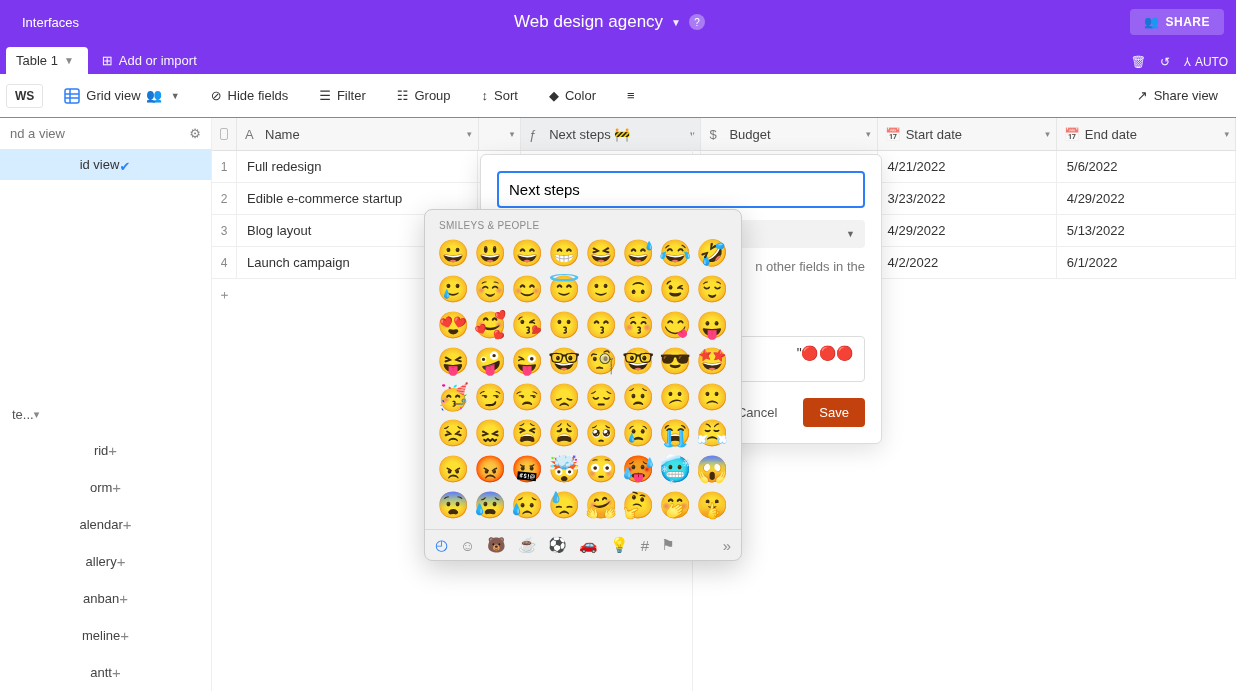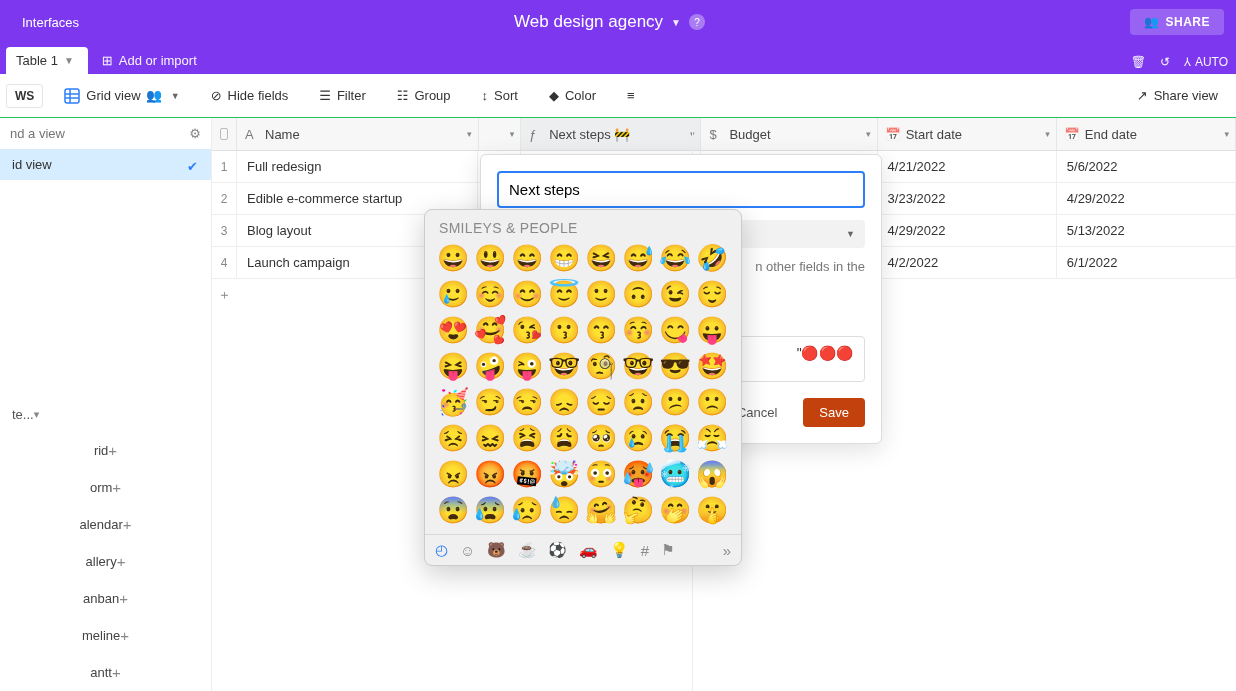--- a/index.html
+++ b/index.html
@@ -24,21 +24,21 @@
 .tool-item { display: flex; align-items: center; gap: 6px; padding: 6px 10px; border-radius: 4px; cursor: pointer; color: #333; font-size: 13px; }
 .gvicon { width: 16px; height: 16px; fill: #2d7ff9; }
 .gvtext { font-weight: 500; }
 .tiny-dd { font-size: 9px; color: #666; margin-left: 2px; }
 .share-view { margin-left: auto; display: flex; align-items: center; gap: 6px; padding: 6px 12px; cursor: pointer; }
 
 .main { display: flex; height: calc(100% - 118px); }
 .sidebar { width: 212px; border-right: 1px solid #eee; display: flex; flex-direction: column; overflow: hidden; }
 .sb-search { padding: 8px 10px; display: flex; align-items: center; justify-content: space-between; color: #888; gap: 12px; }
 .sb-search input { border: none; outline: none; font-size: 13px; color:#888; width: 140px; }
-.sb-gv { background: #d6edff; padding: 8px 12px; display: flex; align-items: center; justify-content: space-between; font-size: 13px; cursor: pointer; }
+.sb-gv { background: #d6edff; padding: 8px 12px; display: flex; align-items: center; justify-content: center; font-size: 13px; cursor: pointer; }
 .sb-gv .chk { color: #2d7ff9; }
 .sb-spacer { flex: 1; }
 .sb-create { padding: 10px 12px; display: flex; align-items: center; justify-content: flex-start; color: #555; cursor: pointer; }
 .sb-opt { padding: 10px 12px; display: flex; align-items: center; justify-content: center; color: #444; cursor: pointer; font-size: 13px; }
 .plus { color: #888; font-weight: 400; font-size: 15px; }
 
 .grid { flex: 1; overflow: auto; position: relative; }
 .cols { display: flex; border-bottom: 1px solid #e0e0e0; background: #f7f7f7; height: 33px; align-items: stretch; }
 .col { border-right: 1px solid #e6e6e6; display: flex; align-items: center; padding: 0 8px; gap: 6px; color: #444; font-size: 13px; position: relative; }
 .col .dd { position: absolute; right: 6px; font-size: 9px; color: #888; cursor: pointer; }
@@ -68,21 +68,21 @@
 .pop-desc { margin-top: 10px; color: #777; font-size: 13px; line-height: 1.4; text-align: right; padding-left: 200px; }
 .pop-formula { margin-top: 60px; border: 1px solid #ddd; border-radius: 4px; padding: 8px 10px; font-size: 14px; min-height: 46px; text-align: right; font-family: inherit; }
 .pop-actions { margin-top: 16px; display: flex; justify-content: flex-end; gap: 10px; }
 .btn { padding: 7px 16px; border-radius: 4px; font-size: 13px; cursor: pointer; border: none; }
 .btn.cancel { background: transparent; color: #555; }
 .btn.save { background: #c2410c; color: #fff; }
 
 
 .emoji-pop { position: absolute; left: 424px; top: 209px; width: 318px; background: #f0f0f0; border: 1px solid #ccc; border-radius: 8px; box-shadow: 0 8px 28px rgba(0,0,0,.2); z-index: 30; overflow: hidden; }
 .emoji-pop::before { content: ""; position: absolute; top: -7px; left: 156px; width: 12px; height: 12px; background: #f0f0f0; border-left: 1px solid #ccc; border-top: 1px solid #ccc; transform: rotate(45deg); }
-.emoji-cat { font-size: 14px; color: #8a8a8a; padding: 10px 14px 6px; letter-spacing: .3px; }
+.emoji-cat { font-size: 10px; color: #8a8a8a; padding: 10px 14px 6px; letter-spacing: .3px; }
 .emoji-grid { display: grid; grid-template-columns: repeat(8, 1fr); padding: 0 12px 8px; gap: 4px 4px; }
 .emoji { font-size: 26px; line-height: 32px; text-align: center; cursor: pointer; border-radius: 4px; }
 .emoji-nav { border-top: 1px solid #d8d8d8; padding: 6px 10px; display: flex; align-items: center; gap: 12px; color: #8a8a8a; }
 .emoji-nav span { cursor: pointer; font-size: 15px; }
 .emoji-nav span.active { color: #2d7ff9; }
 .emoji-nav .arrow { margin-left: auto; }
 
 .vline { position: absolute; left: 692px; top: 118px; bottom: 0; width: 1px; background: #eee; z-index: 5; }
 </style>
 </head>

